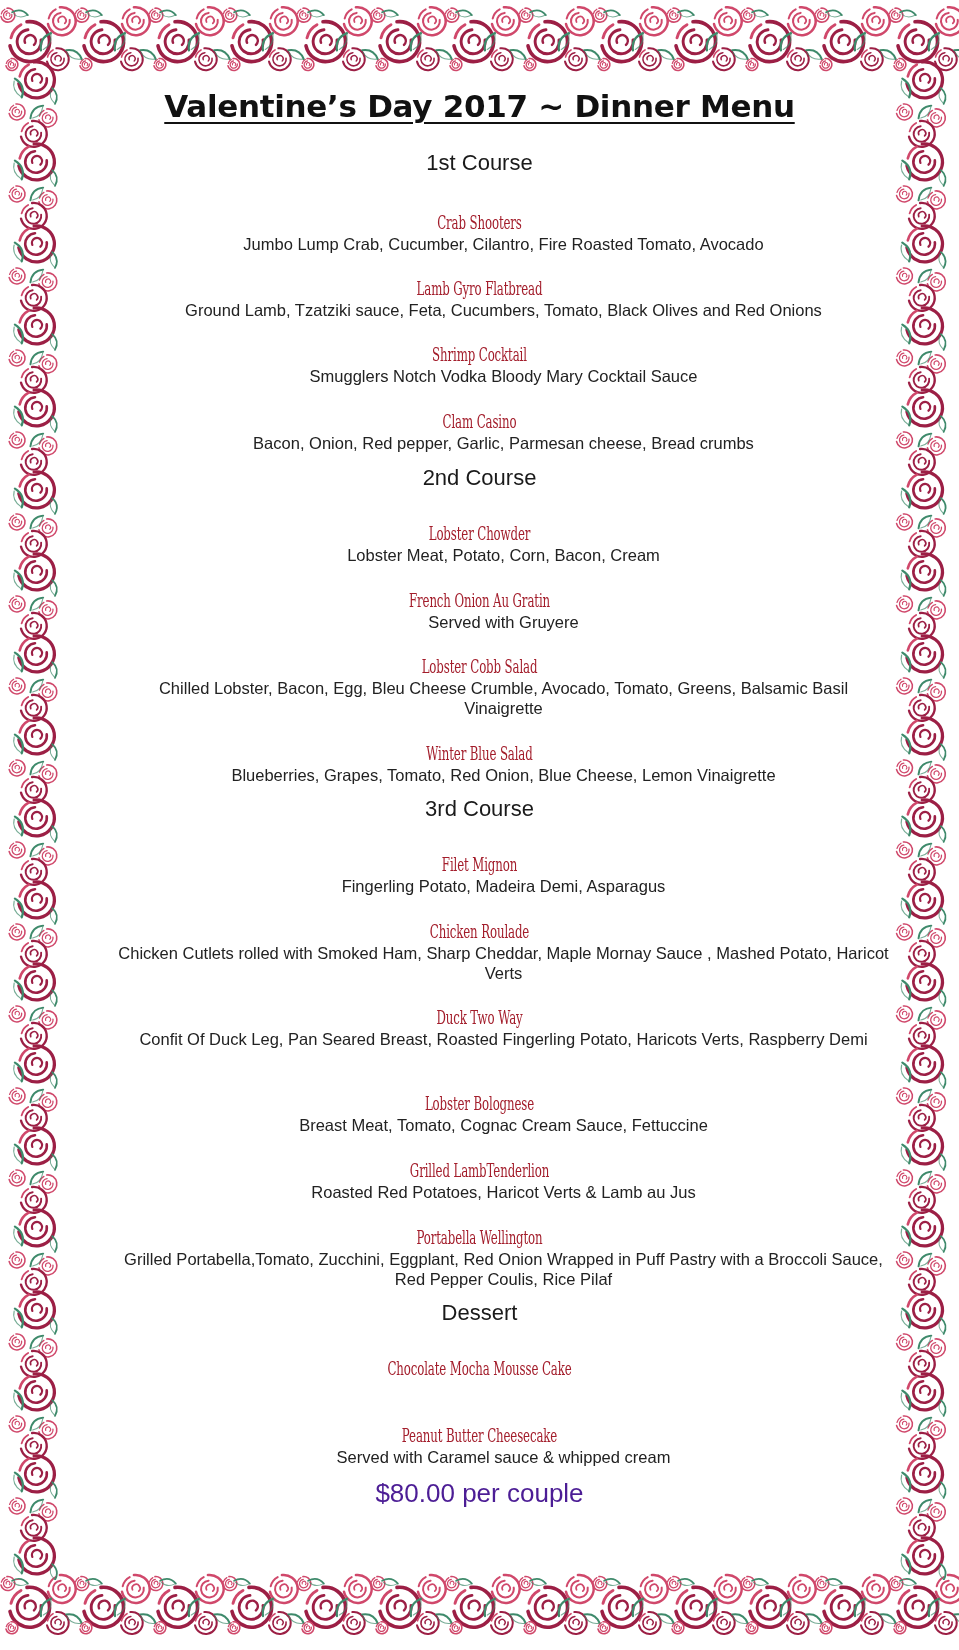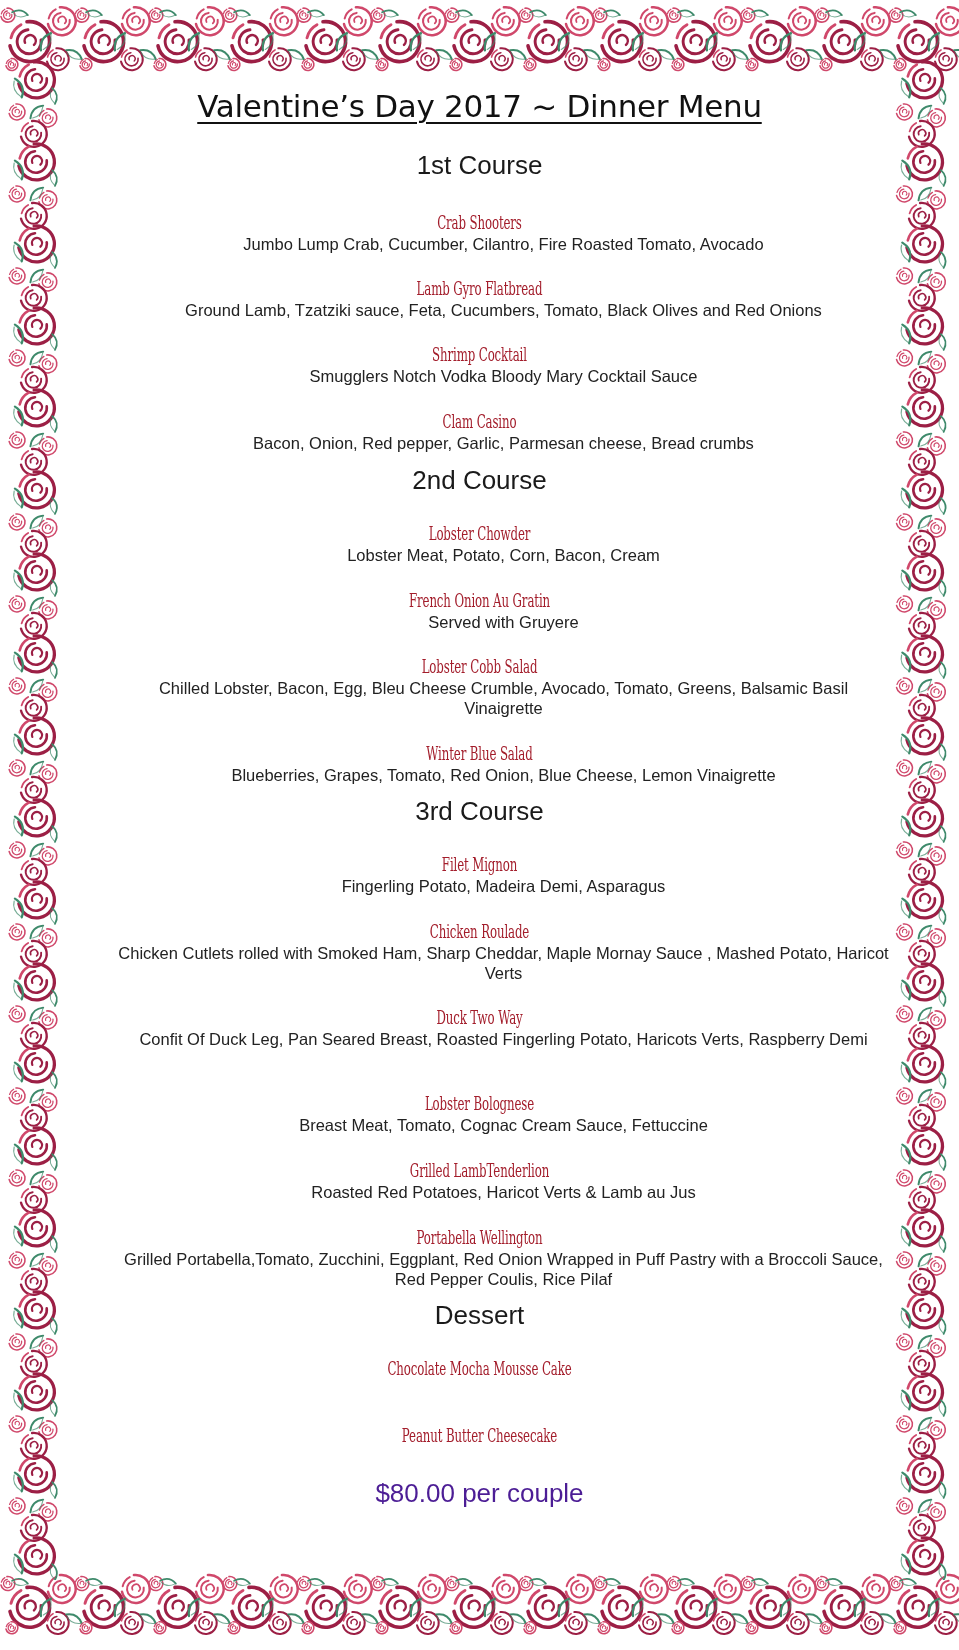--- a/index.html
+++ b/index.html
@@ -8,22 +8,22 @@
   
   .border { position: absolute; overflow: hidden; }
   .border-top { left: 0; top: 0; width: 959px; height: 76px; }
   .border-bottom { left: 0; top: 1570px; width: 959px; height: 68px; }
   .border-left { left: 6px; top: 60px; width: 56px; height: 1520px; }
   .border-right { left: 893px; top: 60px; width: 58px; height: 1520px; }
   .border svg { display: block; }
 
   
   .content { position: absolute; left: 70px; right: 70px; top: 0; text-align: center; }
-  .title { position: absolute; left: 0; right: 0; top: 88px; font-family: "DejaVu Sans", sans-serif; font-size: 31px; text-decoration: underline; text-underline-offset: 5px; text-decoration-thickness: 2px; letter-spacing: -0.3px; color: #111; }
-  .course { position: absolute; left: 0; right: 0; font-family: "Liberation Sans", sans-serif; font-size: 26px; color: #1a1a1a; }
+  .title { position: absolute; left: 0; right: 0; top: 88px; font-family: "DejaVu Sans", sans-serif; font-size: 31px; text-decoration: underline; text-underline-offset: 5px; text-decoration-thickness: 2px; letter-spacing: -0.3px; color: #111; font-weight: bold; }
+  .course { position: absolute; left: 0; right: 0; font-family: "Liberation Sans", sans-serif; font-size: 22px; color: #1a1a1a; }
   .dish { position: absolute; left: 0; right: 0; }
   .dish-name { font-family: "DejaVu Serif", serif; font-size: 19px; color: #a31d2b; transform: scaleX(0.62); transform-origin: center; line-height: 24px; letter-spacing: -0.2px; }
   .dish-desc { font-family: "Liberation Sans", sans-serif; font-size: 16.5px; color: #222; line-height: 20px; padding: 0 0px; margin-left: 48px; }
   .price { position: absolute; left: 0; right: 0; top: 1478px; font-size: 26px; color: #4c1d95; }
 </style>
 </head>
 <body>
 
 <div class="border border-top">
     <svg width="959" height="76" viewBox="0 0 959 76">
@@ -2722,16 +2722,17 @@
     <div class="dish-name">Portabella Wellington</div>
     <div class="dish-desc">Grilled Portabella,Tomato, Zucchini, Eggplant, Red Onion Wrapped in Puff Pastry with a Broccoli Sauce, Red Pepper Coulis, Rice Pilaf</div>
   </div>
 
   <div class="course" style="top:1300px">Dessert</div>
   <div class="dish" style="top:1356px">
     <div class="dish-name">Chocolate Mocha Mousse Cake</div>
   </div>
   <div class="dish" style="top:1423px">
     <div class="dish-name">Peanut Butter Cheesecake</div>
+    <div class="dish-desc">Served with Caramel sauce &amp; whipped cream</div>
   </div>
 
   <div class="price">$80.00 per couple</div>
 </div>
 
 </body></html>

